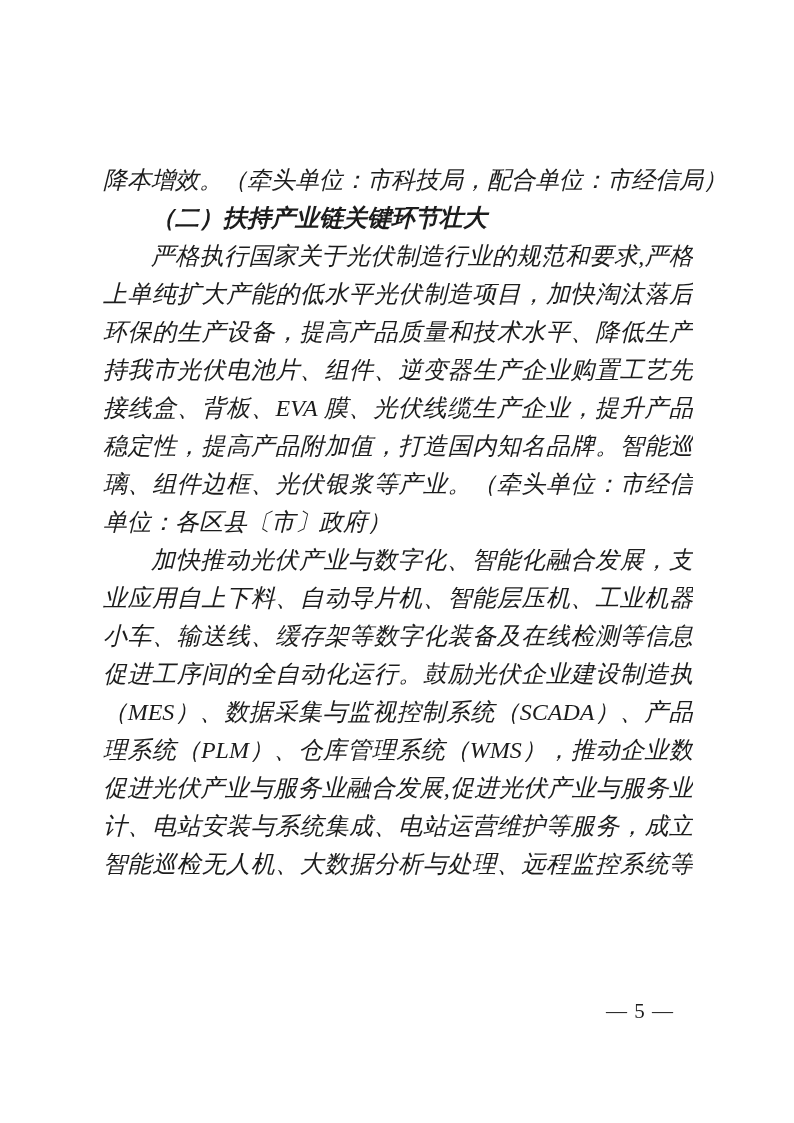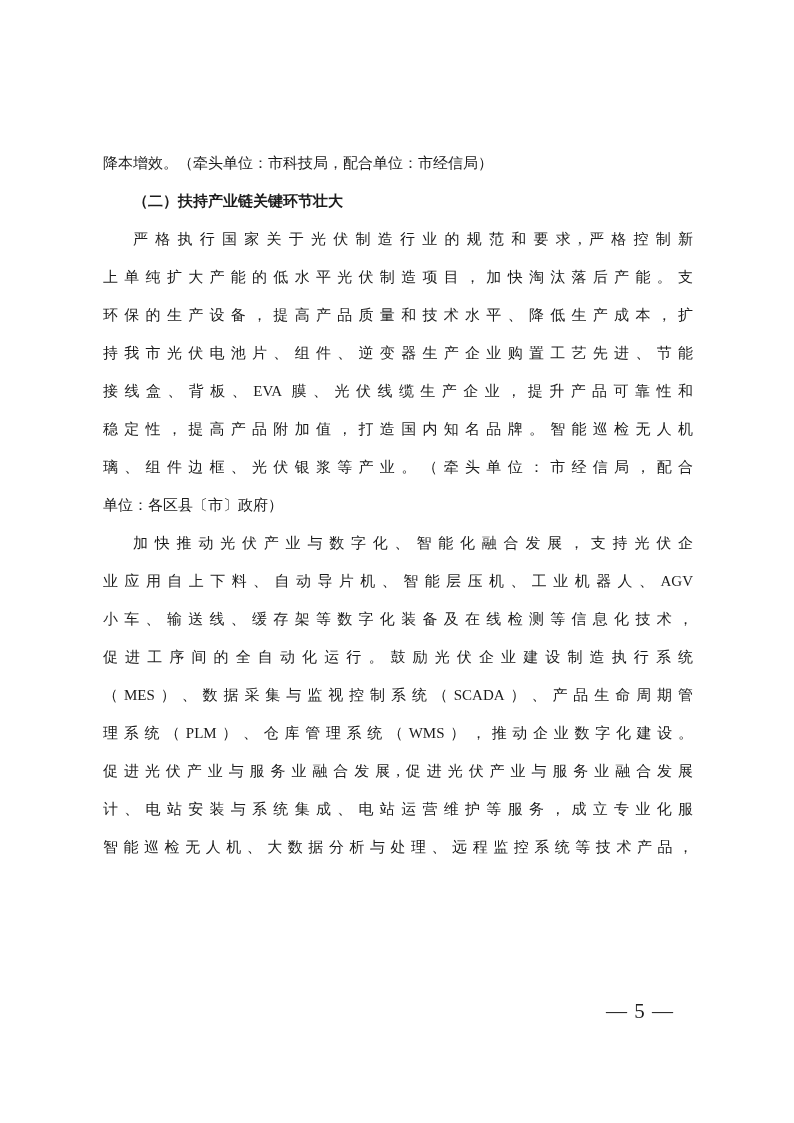--- a/index.html
+++ b/index.html
@@ -12,23 +12,24 @@
     width: 794px;
     height: 1123px;
     background: #ffffff;
     overflow: hidden;
     font-family: "Liberation Serif", "DejaVu Serif", serif;
     color: #1c1c1c;
   }
   .content {
     position: absolute;
     left: 103px;
-    top: 144px;
+    top: 161px;
     width: 590px;
-    font-size: 15px;
+    font-size: 24px;
+    font-style: italic;
   }
   .line {
     height: 38px;
     line-height: 38px;
     white-space: nowrap;
     letter-spacing: 0;
   }
   .line.justify {
     text-align: justify;
     text-align-last: justify;

